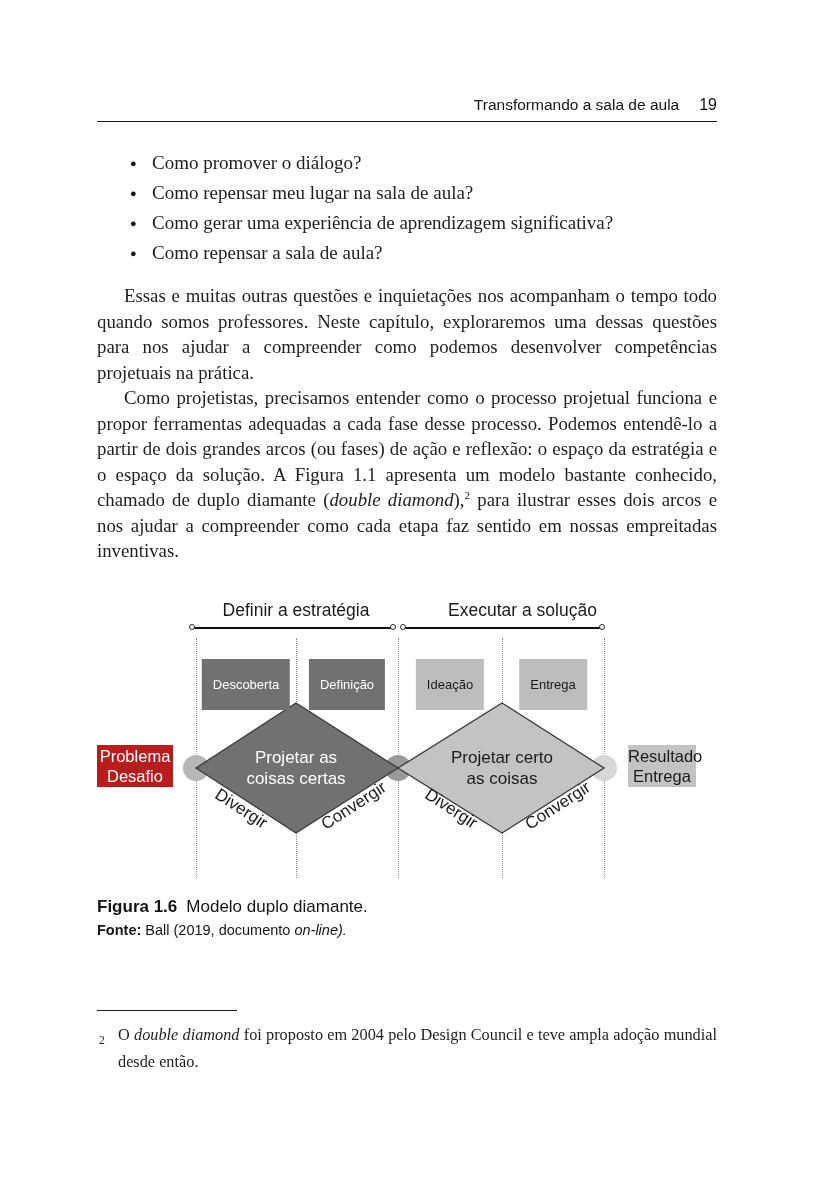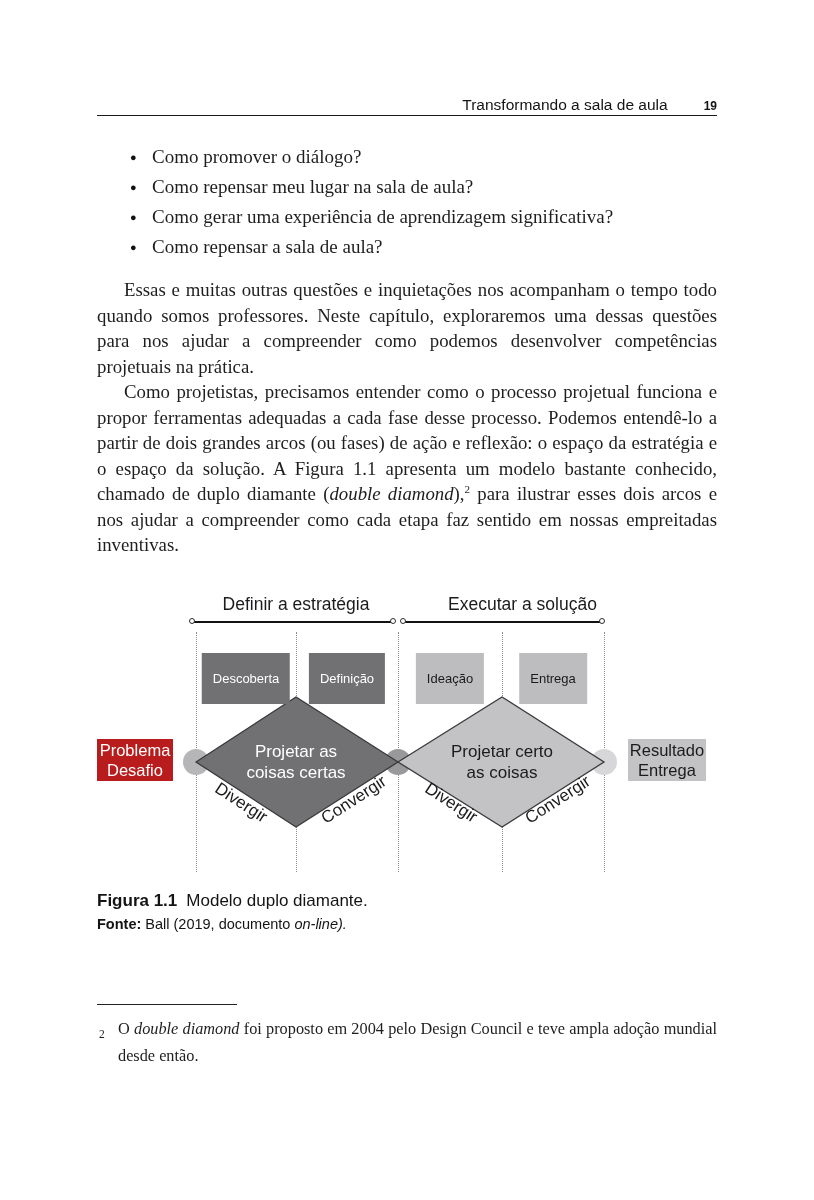--- a/index.html
+++ b/index.html
@@ -3,25 +3,25 @@
 <meta charset="utf-8">
 <style>
   html,body { margin:0; padding:0; background:#e8e8e8; }
   .page {
     width:814px; height:1200px; background:#ffffff; margin:0 auto;
     box-sizing:border-box; padding:96px 97px 0 97px; position:relative; overflow:hidden;
     font-family:"Liberation Serif", serif; color:#1e1e1e;
   }
   
   .running-head {
-    display:flex; justify-content:flex-end; align-items:baseline; gap:36px;
+    display:flex; justify-content:flex-end; align-items:baseline; gap:20px;
     font-family:"Liberation Sans", sans-serif; font-size:15.5px; color:#141414;
-    padding-bottom:1px; border-bottom:1.5px solid #1a1a1a;
+    padding-bottom:7px; border-bottom:1.5px solid #1a1a1a;
   }
-  .running-head .pgnum { font-weight:bold; font-size:12px; }
+  .running-head .pgnum { font-weight:normal; font-size:16px; }
   
   ul.bullets { list-style:none; margin:26px 0 0 0; padding:0; font-size:19px; }
   ul.bullets li { position:relative; padding-left:55px; line-height:30px; }
   ul.bullets .dot { position:absolute; left:33px; top:0; font-size:11px; line-height:30px; color:#111; }
   
   p.body { margin:0; font-size:18.8px; line-height:25.5px; text-align:justify; text-indent:27px; }
   p.body.first { margin-top:15px; }
   p.body sup.fnref { font-size:11px; line-height:0; vertical-align:super; }
   
   .fig-canvas {
@@ -40,21 +40,21 @@
   .dlabel { position:absolute; transform:translate(-50%,-50%); text-align:center;
             white-space:pre-line; font-size:17px; line-height:21.5px; }
   .dlabel.on-dark  { color:#ffffff; }
   .dlabel.on-light { color:#1b1b1d; }
   .edge-label { position:absolute; font-size:17px; color:#1b1b1d; white-space:nowrap; }
   .edge-label.cw  { transform:translate(-50%,-50%) rotate(33deg); }
   .edge-label.ccw { transform:translate(-50%,-50%) rotate(-33deg); }
   .io-box { position:absolute; top:165px; text-align:center; white-space:pre-line;
             font-size:16.5px; line-height:20px; padding:1px 0; }
   .io-box.dark  { left:0; width:76px; background:#b91c1c; color:#ffffff; }
-  .io-box.light { left:531px; width:78px; background:#c3c3c5; color:#1b1b1d; }
+  .io-box.light { left:531px; width:68px; background:#c3c3c5; color:#1b1b1d; }
   
   .caption { margin-top:5px; font-family:"Liberation Sans", sans-serif; font-size:17px; color:#141414; }
   .caption .cap-label { font-weight:bold; margin-right:9px; }
   .fonte { margin-top:5px; font-family:"Liberation Sans", sans-serif; font-size:14.5px; color:#141414; }
   .fonte .src-label { font-weight:bold; margin-right:4px; }
   .fonte em { font-style:italic; }
   
   .footnote-block { margin-top:72px; }
   .fn-rule { width:140px; height:0; border-top:1.5px solid #222; }
   .fn-text { position:relative; margin-top:10px; padding-left:21px;
@@ -137,21 +137,21 @@
     <div class="edge-label cw" style="left:354px; top:229px;">Divergir</div>
     <div class="edge-label ccw" style="left:461px; top:226px;">Convergir</div>
 
     <div class="io-box dark">Problema
 Desafio</div>
     <div class="io-box light">Resultado
 Entrega</div>
   </div>
 
   <div class="caption">
-    <span class="cap-label">Figura 1.1</span><span>Modelo duplo diamante.</span>
+    <span class="cap-label">Figura 1.6</span><span>Modelo duplo diamante.</span>
   </div>
   <div class="fonte">
     <span class="src-label">Fonte:</span><span>Ball (2019, documento </span><em>on-line).</em>
   </div>
 
   <div class="footnote-block">
     <div class="fn-rule"></div>
     <div class="fn-text">
       <span class="fn-marker">2</span><span>O </span><em class="term">double diamond</em><span> foi proposto em 2004 pelo Design Council e teve ampla adoção mundial desde então.</span>
     </div>

